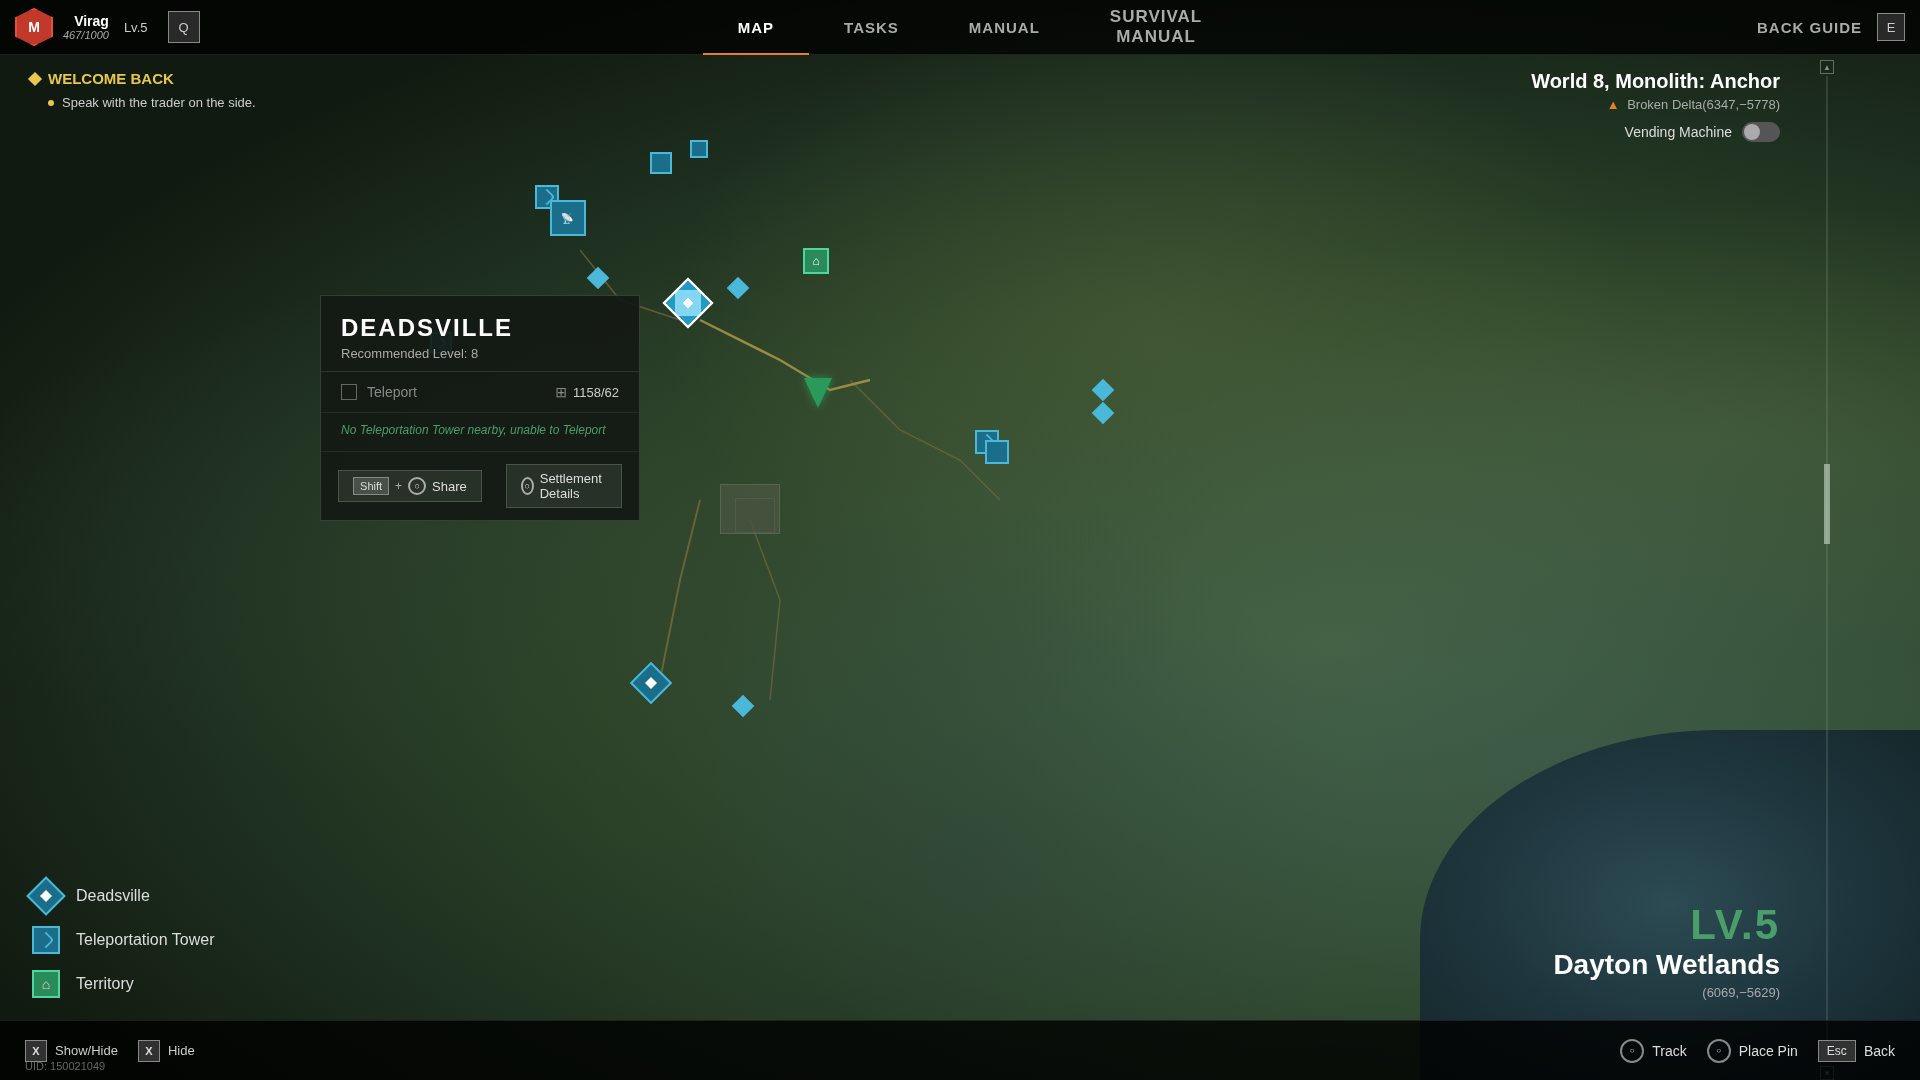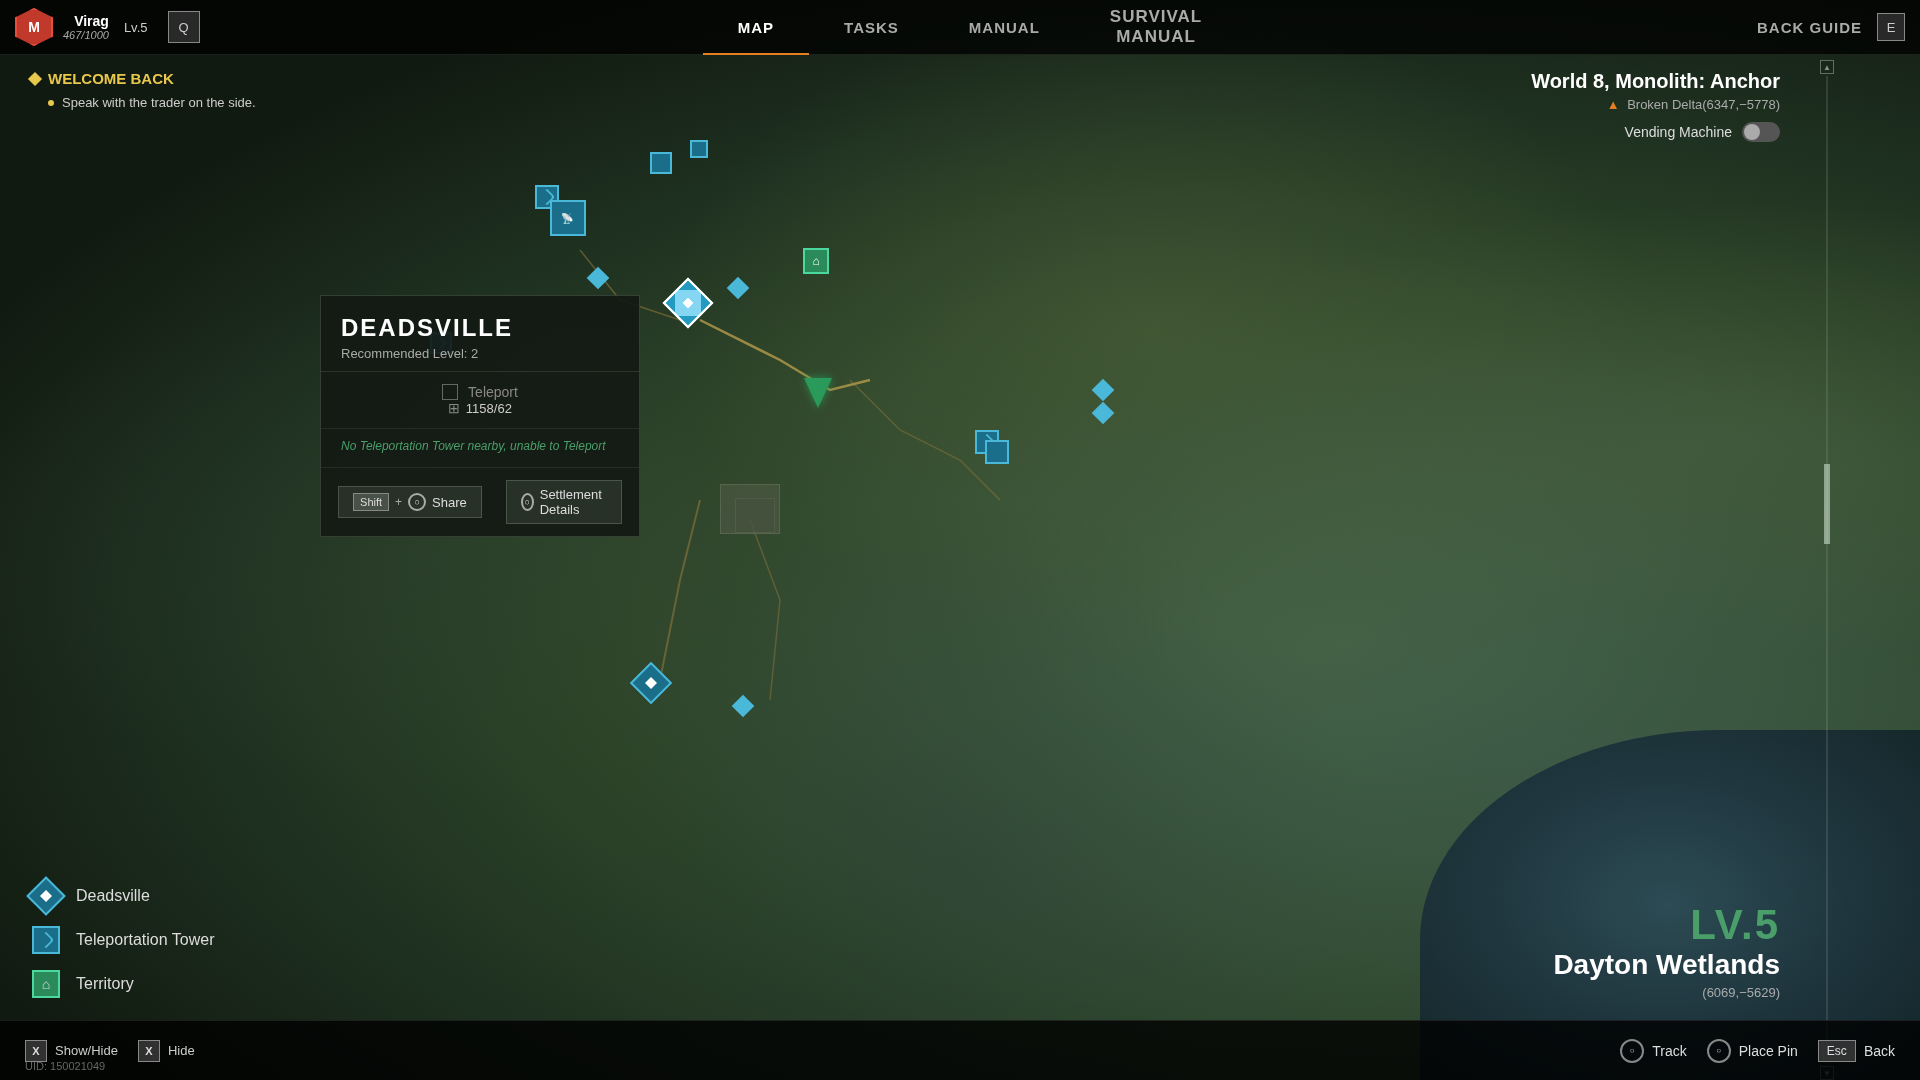--- a/index.html
+++ b/index.html
@@ -315,21 +315,20 @@
       font-size: 13px;
       color: #aaa;
     }
 
     .popup-teleport-row {
       padding: 12px 20px;
       display: flex;
       align-items: center;
       justify-content: space-between;
       border-bottom: 1px solid rgba(100,120,100,0.2);
-      flex-direction: column;
     }
 
     .teleport-left {
       display: flex;
       align-items: center;
       gap: 10px;
     }
 
     .teleport-checkbox {
       width: 16px;
@@ -816,21 +815,21 @@
     <span>Vending Machine</span>
     <div class="toggle">
       <div class="toggle-knob"></div>
     </div>
   </div>
 </div>
 
 <div id="location-popup">
   <div class="popup-header">
     <div class="popup-location-name">DEADSVILLE</div>
-    <div class="popup-rec-level">Recommended Level: 2</div>
+    <div class="popup-rec-level">Recommended Level: 8</div>
   </div>
 
   <div class="popup-teleport-row">
     <div class="teleport-left">
       <div class="teleport-checkbox"></div>
       <span class="teleport-label">Teleport</span>
     </div>
     <div class="teleport-cost">
       <span class="cost-icon">⊞</span>
       <span>1158/62</span>

